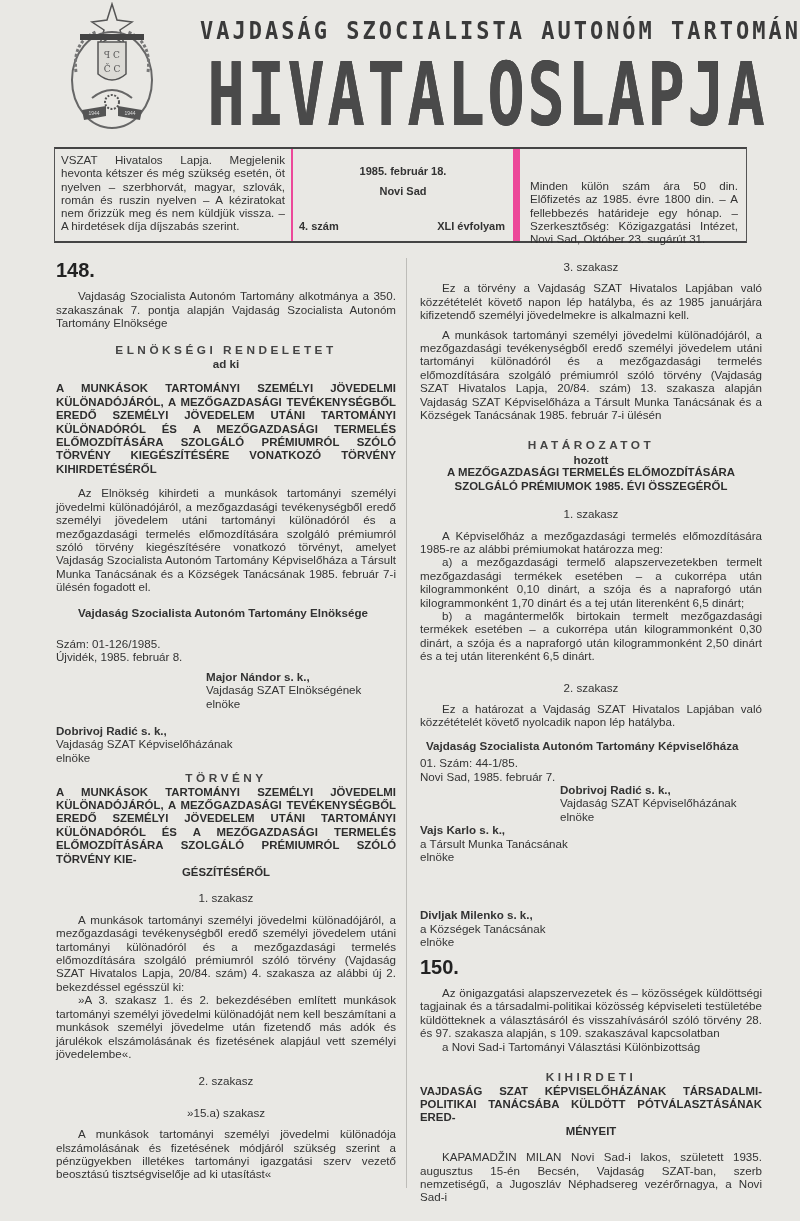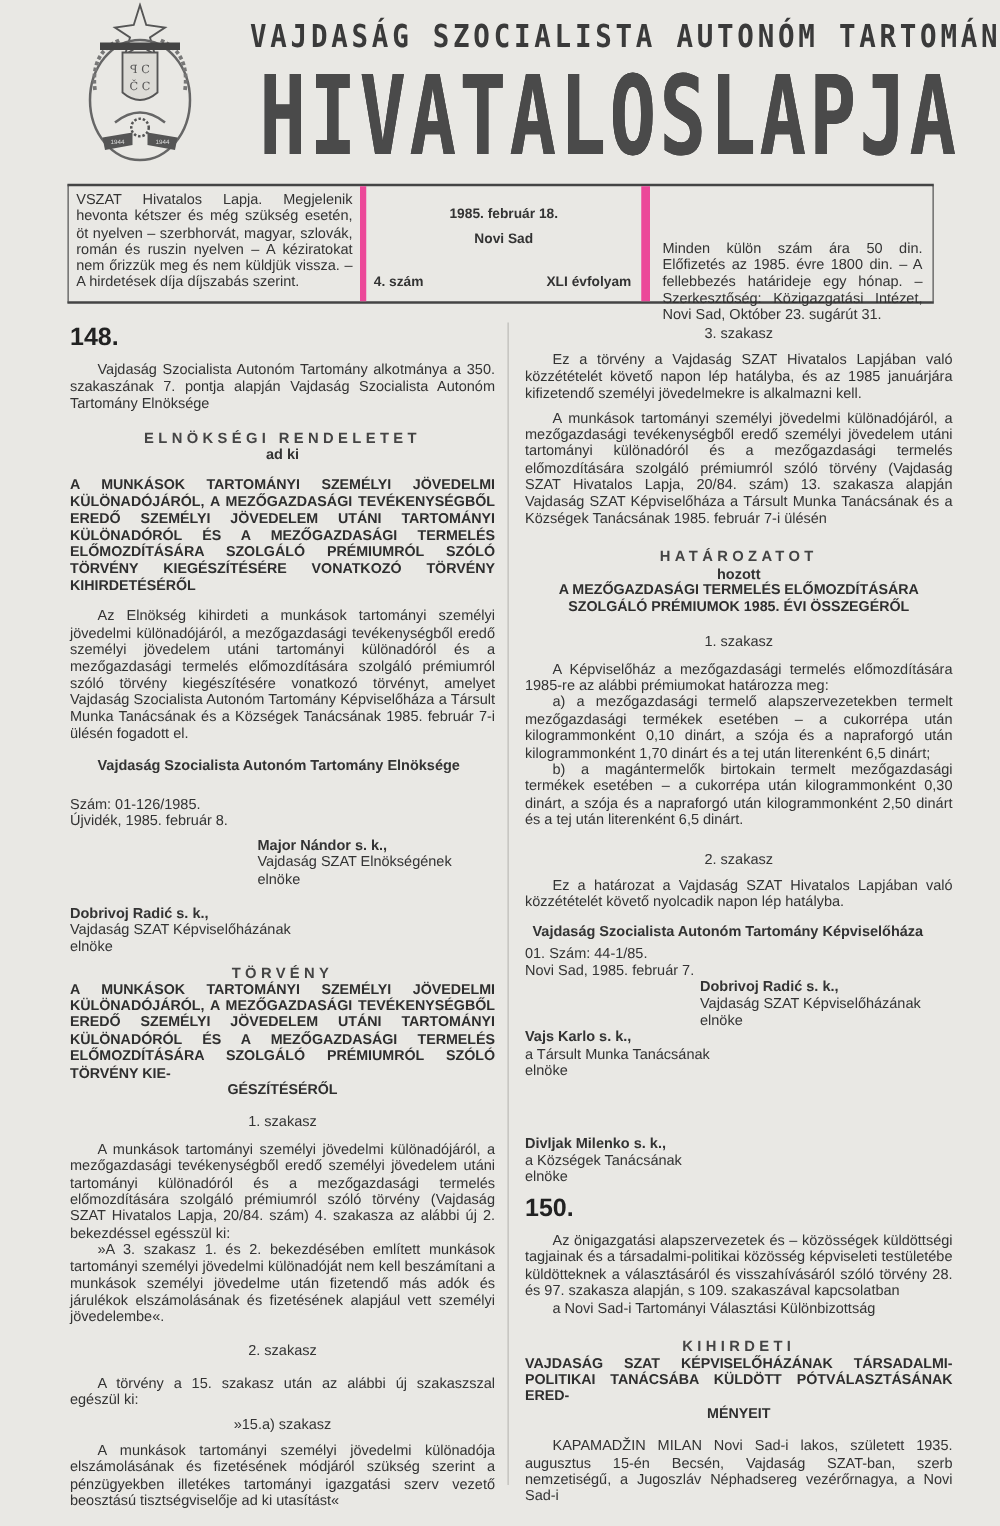--- a/index.html
+++ b/index.html
@@ -34,23 +34,23 @@
     -webkit-background-clip: text;
   }
 
   
   .infobox {
     position: absolute; left: 54px; top: 147px; width: 693px; height: 96px;
     border: 1px solid #555; border-top: 2px solid #444; border-bottom: 2px solid #444;
     display: flex; box-sizing: border-box;
   }
   .infobox .cell { box-sizing: border-box; font-size: 11.6px; line-height: 13.3px; color: #333; }
-  .infobox .c1 { width: 238px; padding: 4px 6px 2px 6px; text-align: justify; border-right: 5px solid #ec4899; }
+  .infobox .c1 { width: 238px; padding: 4px 6px 2px 6px; text-align: justify; border-right: 2px solid #ec4899; }
   .infobox .c2 { width: 227px; border-right: 7px solid #ec4899; position: relative; font-weight: bold; font-size: 11px; }
-  .infobox .c3 { flex: 1; padding: 30px 8px 2px 10px; text-align: justify; margin-top: 13px; }
+  .infobox .c3 { flex: 1; padding: 30px 8px 2px 10px; text-align: justify; }
   .c2 .date { position: absolute; top: 16px; width: 100%; text-align: center; }
   .c2 .city { position: absolute; top: 36px; width: 100%; text-align: center; }
   .c2 .num { position: absolute; left: 6px; bottom: 8px; }
   .c2 .vol { position: absolute; right: 8px; bottom: 8px; }
 
   
   .col { position: absolute; top: 258px; font-size: 11.6px; line-height: 13.4px; color: #333; }
   .col.left { left: 56px; width: 340px; }
   .col.right { left: 420px; width: 342px; }
   .divider { position: absolute; left: 406px; top: 258px; width: 1px; height: 930px; background: #bdbcb8; }
@@ -152,21 +152,20 @@
       <span class="last">GÉSZÍTÉSÉRŐL</span>
     </p>
     <div class="gap12"></div>
     <p class="center">1. szakasz</p>
     <div class="gap8"></div>
     <p class="p">A munkások tartományi személyi jövedelmi különadójáról, a mezőgazdasági tevékenységből eredő személyi jövedelem utáni tartományi különadóról és a mezőgazdasági termelés előmozdítására szolgáló prémiumról szóló törvény (Vajdaság SZAT Hivatalos Lapja, 20/84. szám) 4. szakasza az alábbi új 2. bekezdéssel egésszül ki:</p>
     <p class="p">»A 3. szakasz 1. és 2. bekezdésében említett munkások tartományi személyi jövedelmi különadóját nem kell beszámítani a munkások személyi jövedelme után fizetendő más adók és járulékok elszámolásának és fizetésének alapjául vett személyi jövedelembe«.</p>
     <div class="gap14"></div>
     <p class="center">2. szakasz</p>
     <div class="gap12"></div>
-    <p class="p">A törvény a 15. szakasz után az alábbi új szakaszszal egészül ki:</p>
     <div class="gap6"></div>
     <p class="center">»15.a) szakasz</p>
     <div class="gap8"></div>
     <p class="p">A munkások tartományi személyi jövedelmi különadója elszámolásának és fizetésének módjáról szükség szerint a pénzügyekben illetékes tartományi igazgatási szerv vezető beosztású tisztségviselője ad ki utasítást«</p>
   </div>
 
   <div class="col right">
     <p class="center" style="margin-top:2px;">3. szakasz</p>
     <div class="gap8"></div>
     <p class="p">Ez a törvény a Vajdaság SZAT Hivatalos Lapjában való közzétételét követő napon lép hatályba, és az 1985 januárjára kifizetendő személyi jövedelmekre is alkalmazni kell.</p>

